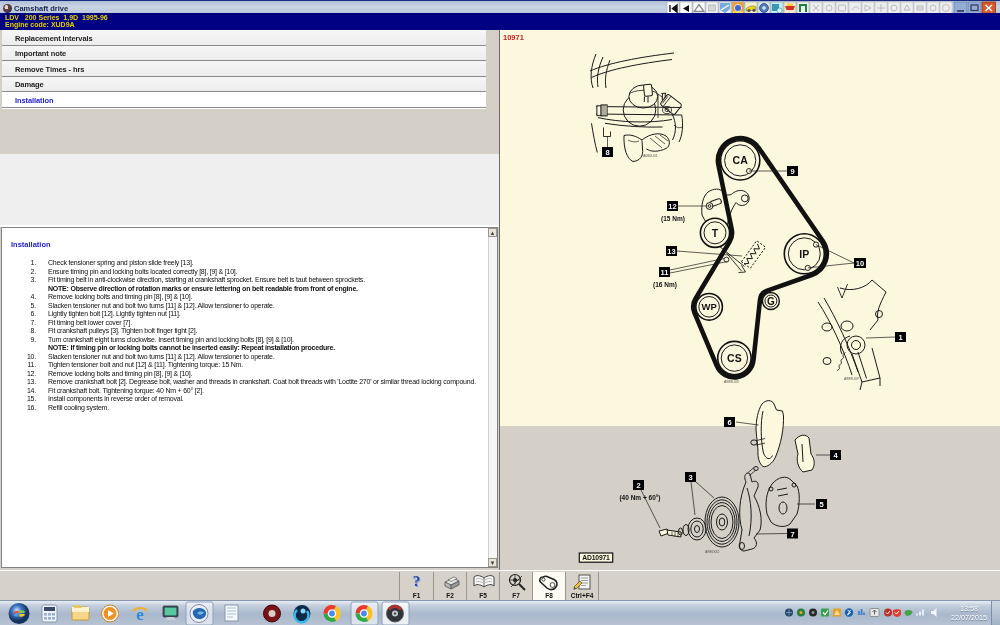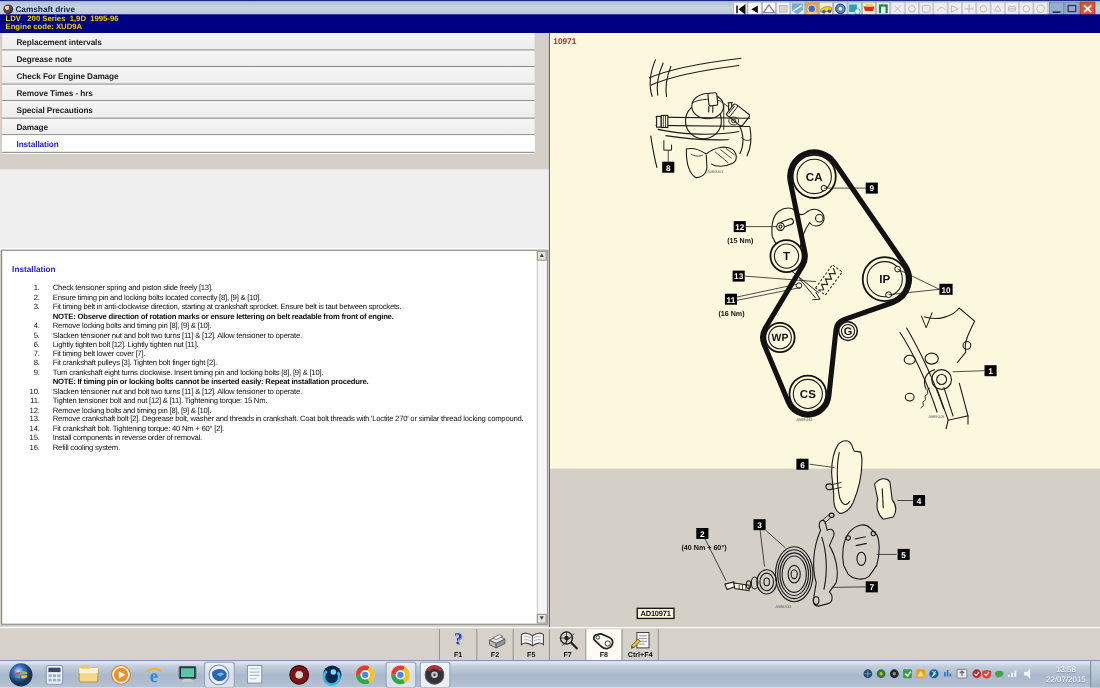--- a/index.html
+++ b/index.html
@@ -129,30 +129,24 @@
   <div id="navy">
     <div class="l1">LDV&nbsp;&nbsp;&nbsp;200 Series&nbsp; 1,9D&nbsp; 1995-96</div>
     <div class="l2">Engine code: XUD9A</div>
   </div>
 
   <div id="menu">
     <div class="mrow">
         <span>Replacement intervals</span>
       </div>
     <div class="mrow">
-        <span>Degrease note</span>
-      </div>
-    <div class="mrow">
-        <span>Check For Engine Damage</span>
+        <span>Important note</span>
       </div>
     <div class="mrow">
         <span>Remove Times - hrs</span>
-      </div>
-    <div class="mrow">
-        <span>Special Precautions</span>
       </div>
     <div class="mrow">
         <span>Damage</span>
       </div>
     <div class="mrow active">
         <span>Installation</span>
       </div>
   </div>
   <div id="gap"></div>
   <div id="gap2"></div>

